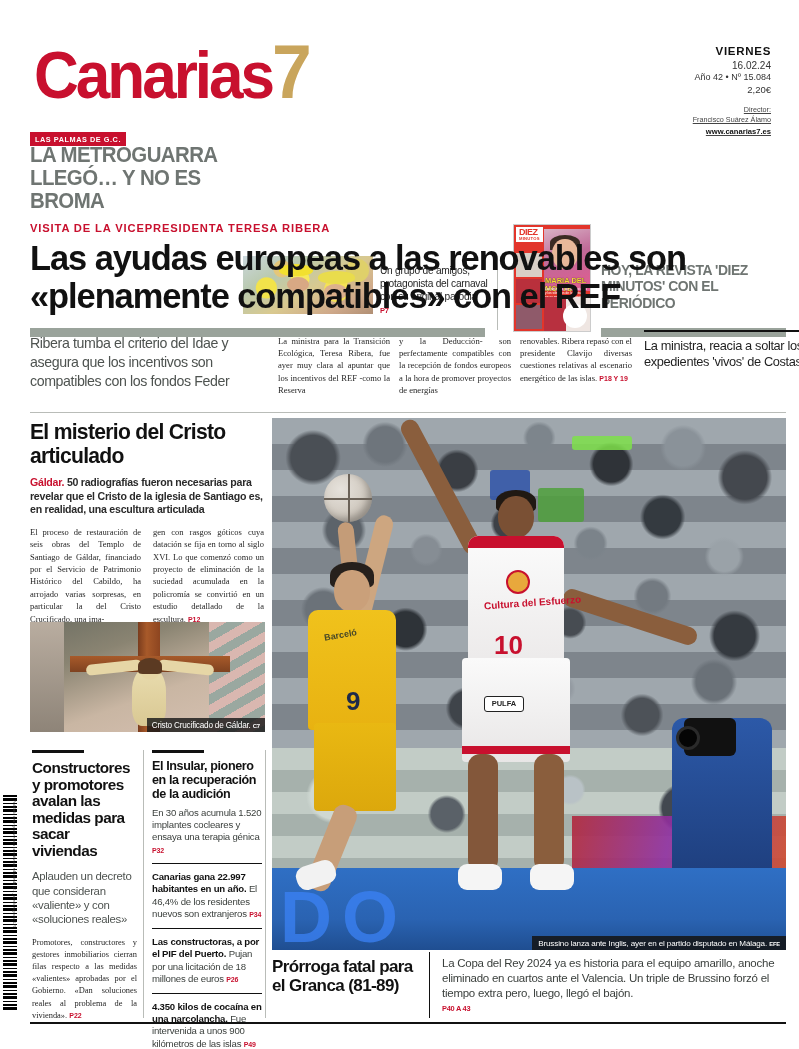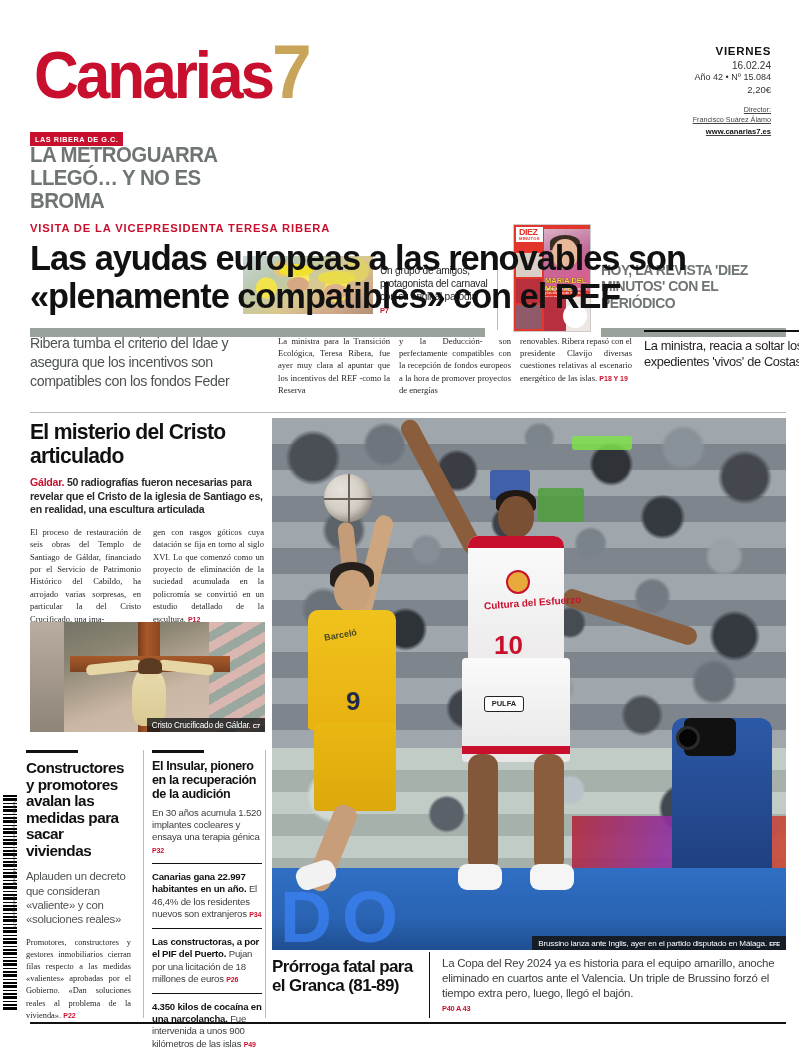--- a/index.html
+++ b/index.html
@@ -212,21 +212,21 @@
   .bg-stripes { position:absolute; right:0; top:0; width:56px; height:110px;
     background: repeating-linear-gradient(150deg,#d9b7b0 0 9px,#9aa8a0 9px 18px); }
   .photo-cap {
     position: absolute; right: 0; bottom: 0;
     background: rgba(25,25,25,.82); color: #fff;
     font-size: 8.2px; padding: 2.5px 5px; letter-spacing:-.2px;
   }
   .photo-cap .cr { font-size: 6px; font-weight: bold; }
 
   
-  .colA { position: absolute; left: 26px; top: 750px; width: 105px; }
+  .colA { position: absolute; left: 32px; top: 750px; width: 105px; }
   .topbar { width: 52px; height: 3.2px; background: #111; margin-bottom: 7px; }
   .colA h3 {
     font-size: 15.3px; font-weight: bold; line-height: 1.08; color:#111;
     letter-spacing:-.5px; margin-bottom: 10px;
   }
   .colA .sub {
     font-size: 11.4px; line-height: 1.26; color: #4e5350; letter-spacing:-.3px;
     margin-bottom: 10px;
   }
   .colA .body {
@@ -419,21 +419,21 @@
       <div class="hi-price">2,20€</div>
       <div class="hi-dir">
         <div>Director:</div>
         <div>Francisco Suárez Álamo</div>
         <div class="hi-web">www.canarias7.es</div>
       </div>
     </div>
   </div>
 
   <div class="banner">
-    <div class="ban-kicker">LAS RIBERA DE G.C.</div>
+    <div class="ban-kicker">LAS PALMAS DE G.C.</div>
     <div class="ban-title">LA METROGUARRA LLEGÓ… Y NO ES BROMA</div>
 
     <div class="ban-photo">
       <div class="carnival">
         <div class="hat" style="left:28%;top:14%;width:26%;height:20%;background:#f2e02f;"></div>
         <div class="hat" style="left:58%;top:26%;width:28%;height:22%;background:#e9dc4c;"></div>
         <div class="face" style="left:34%;top:36%;width:17%;height:26%;background:#d8a884;"></div>
         <div class="face" style="left:62%;top:48%;width:18%;height:28%;background:#dcb08c;"></div>
       </div>
     </div>

